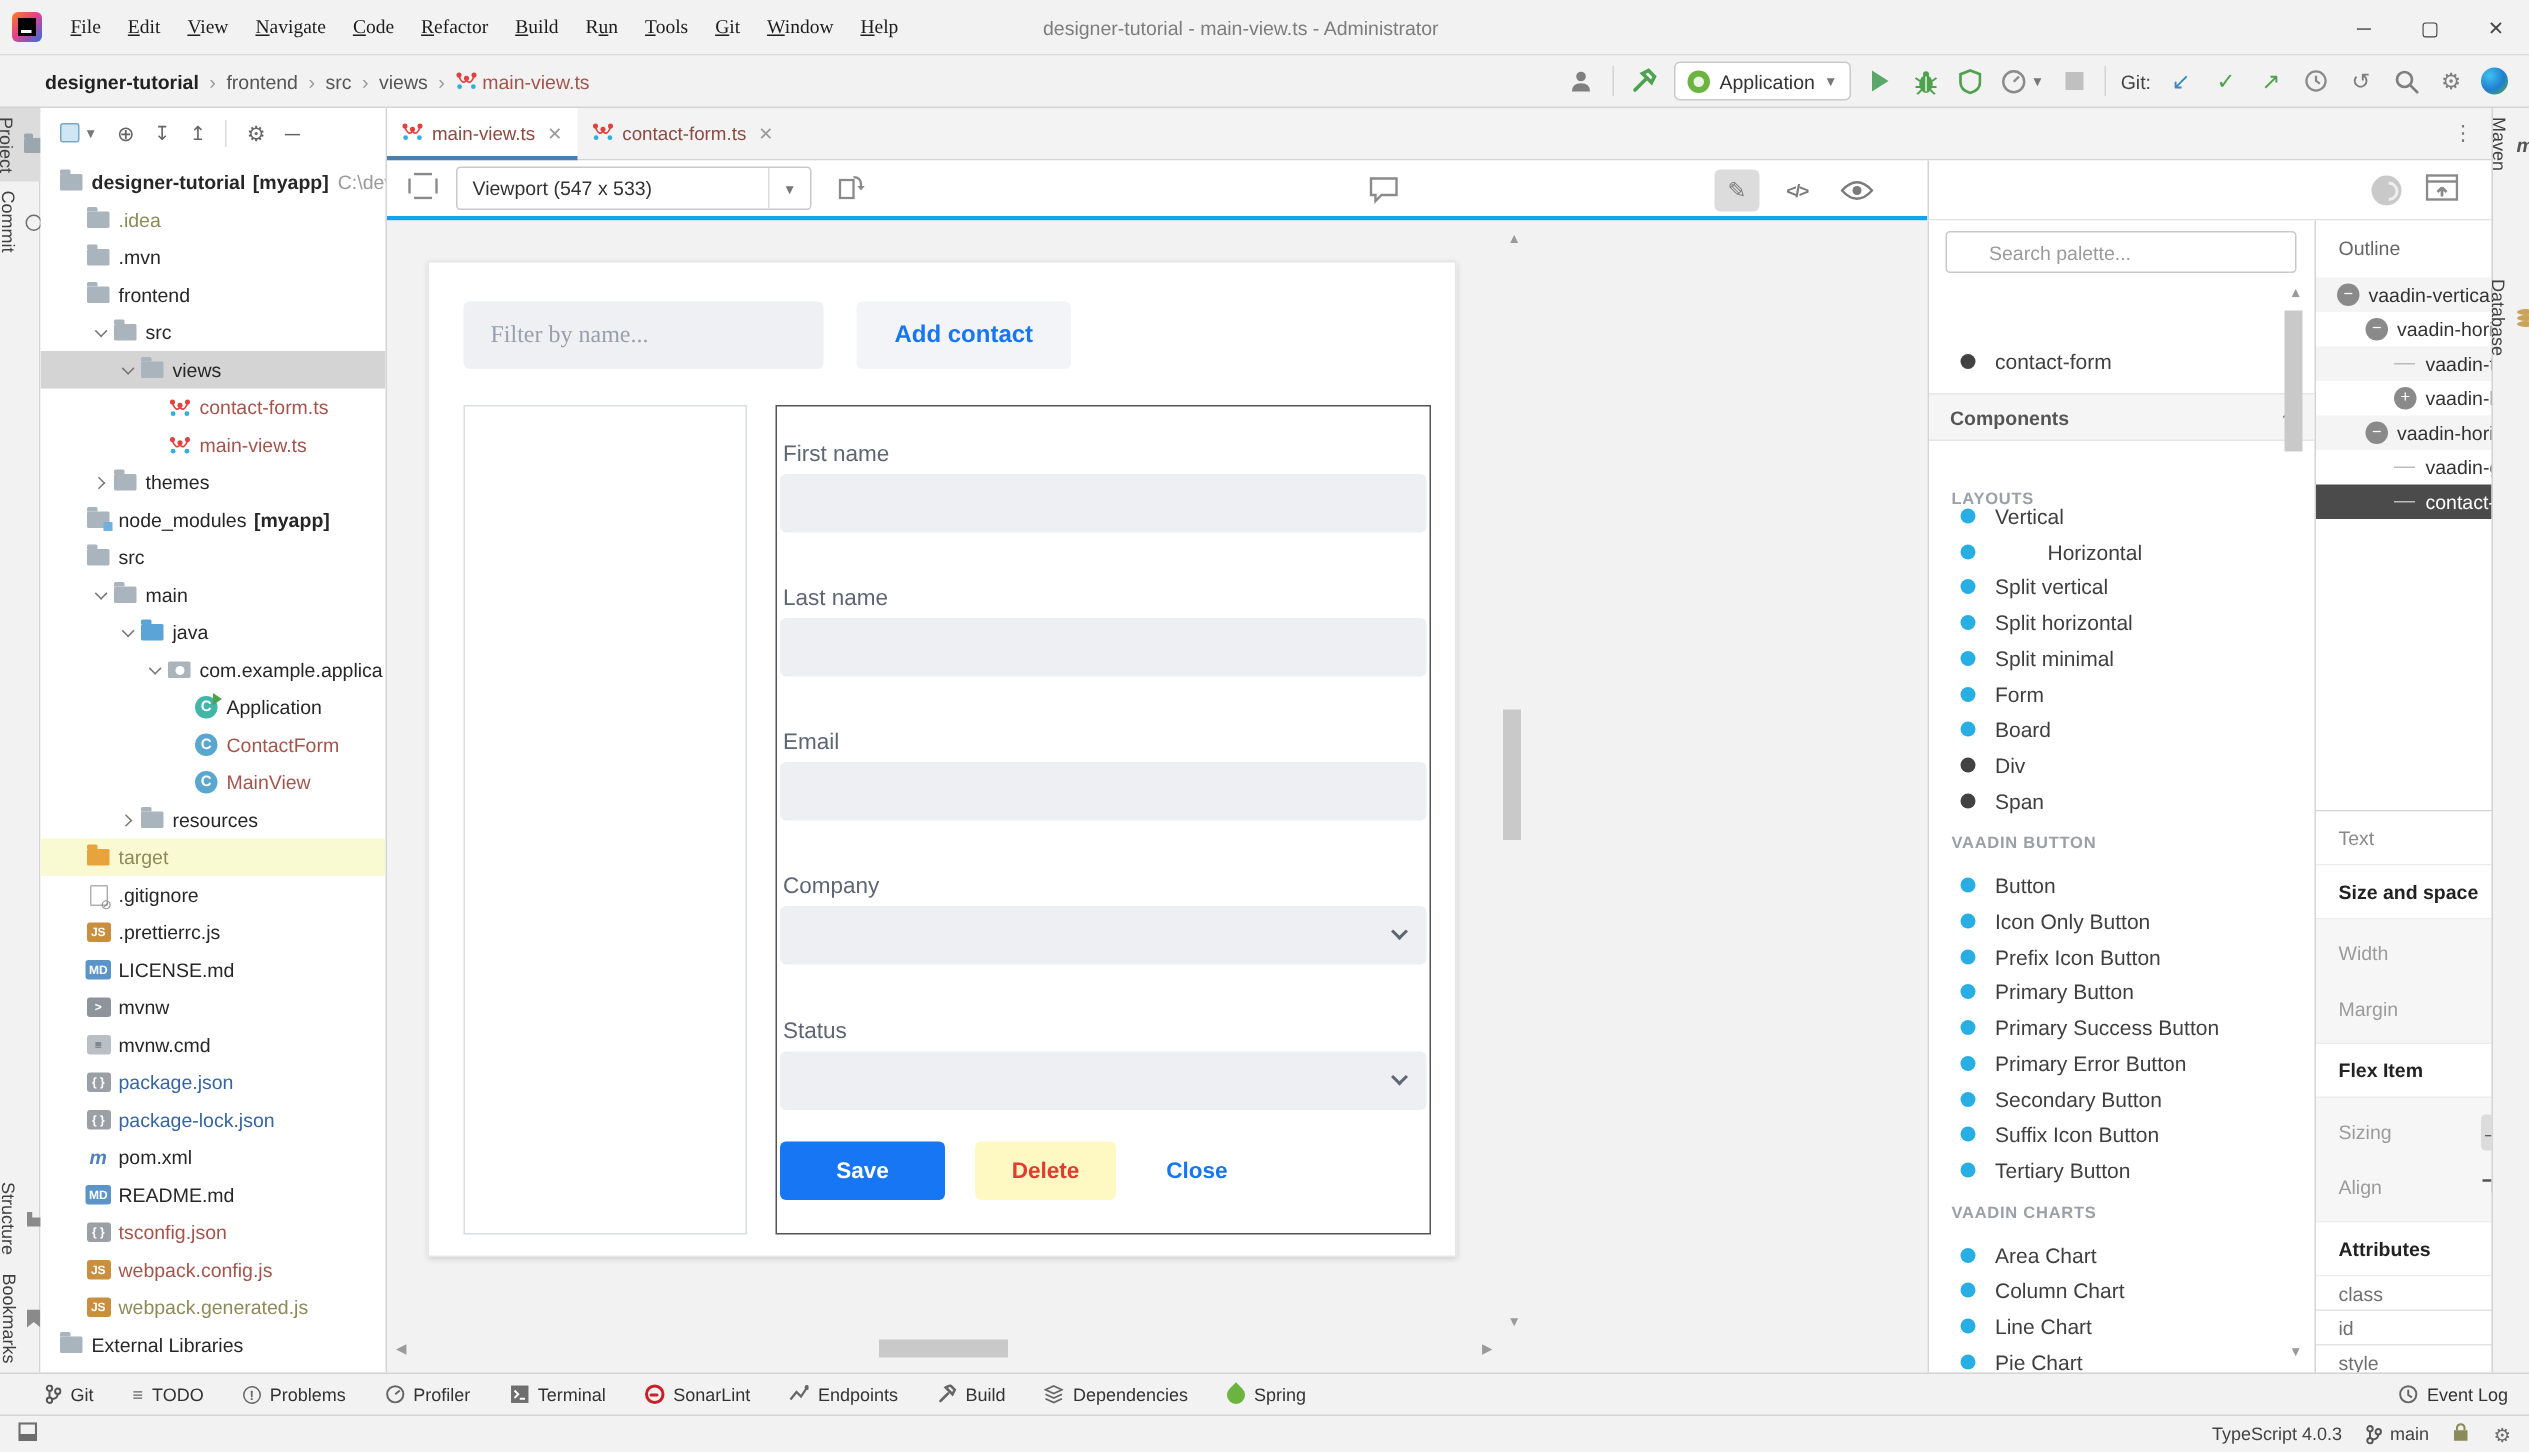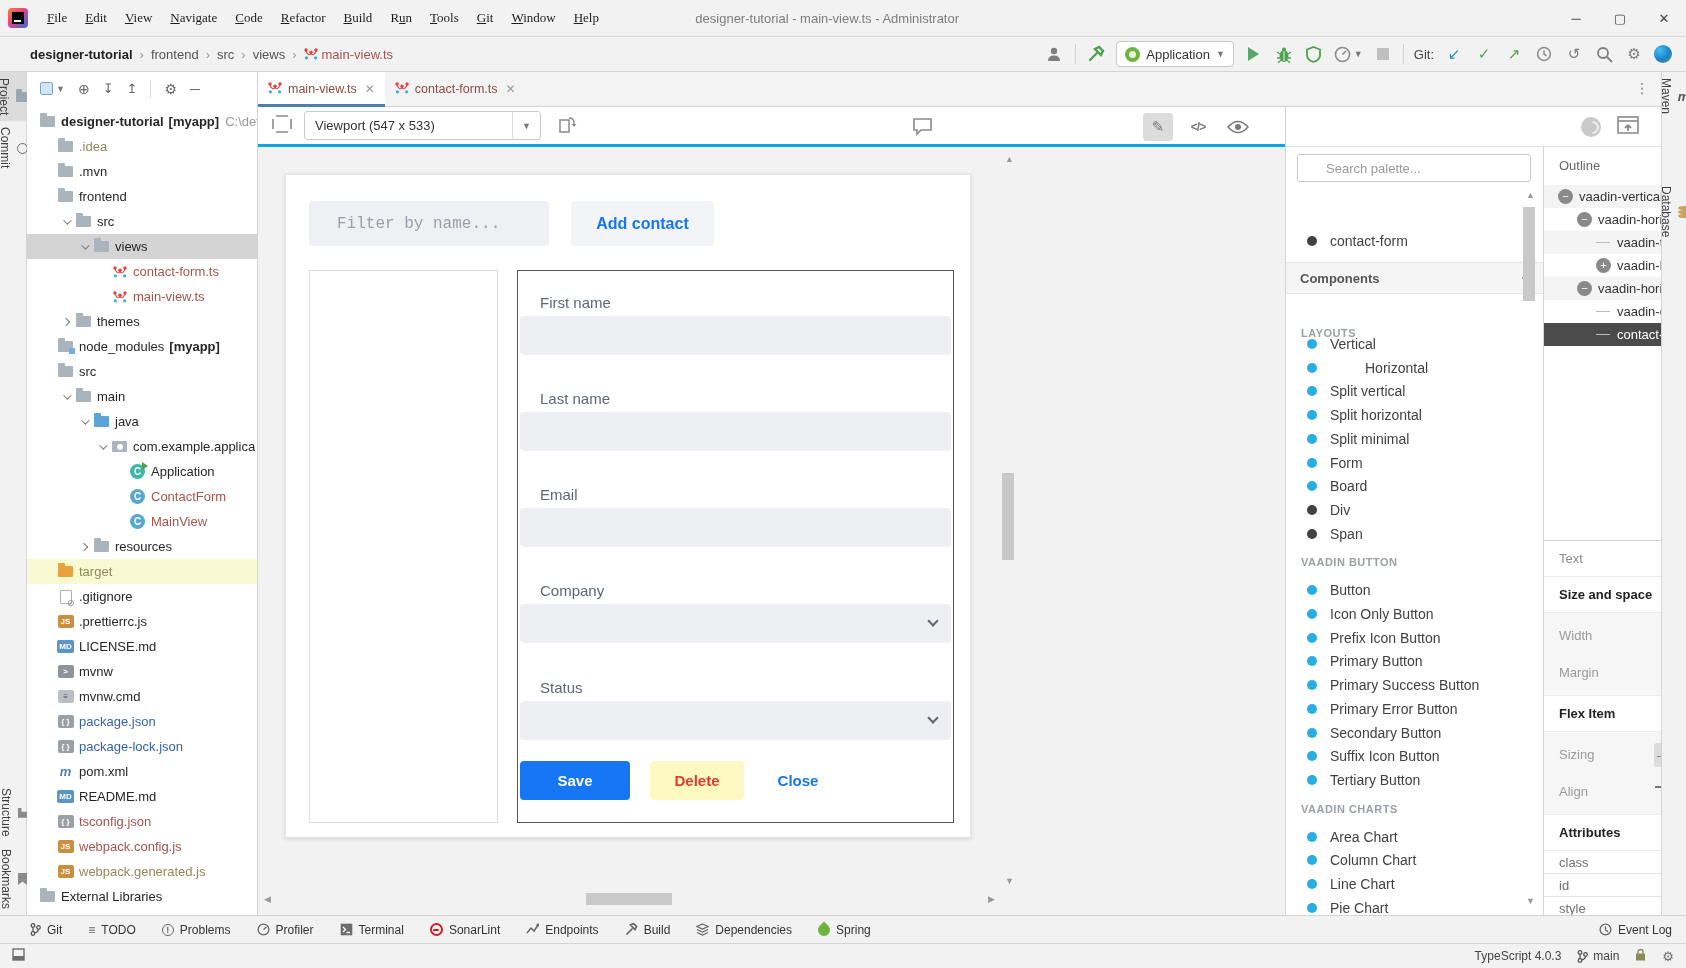--- a/index.html
+++ b/index.html
@@ -109,27 +109,27 @@
   .code-glyph { font-size:12px; font-weight:bold; letter-spacing:-1px; color:#7a7a7a; }
 
   #rtoolbar { position:absolute; top:35px; left:1027px; width:376px; height:40px; background:#fff; border-bottom:1px solid #e0e0e0; border-left:1px solid #d4d4d4; }
   #rtoolbar .rt-icons { position:absolute; right:22px; top:8px; display:flex; gap:16px; align-items:center; }
   .vaadin-disabled { width:20px; height:20px; border-radius:50%; background:#c9c9c9; position:relative; }
   .vaadin-disabled::after { content:""; position:absolute; left:5px; top:4px; width:9px; height:9px; border-radius:50% ; border:2px solid #efefef; border-left-color:transparent; border-bottom-color:transparent; transform:rotate(45deg); }
 
   
   #canvas { position:absolute; top:75px; left:0; width:1027px; height:768px; background:#f2f2f2; overflow:hidden; }
   #card { position:absolute; left:27px; top:27px; width:686px; height:664px; background:#fff; border:1px solid #e6e6e6; box-shadow:0 1px 4px rgba(0,0,0,.14); }
-  #filter-input { position:absolute; left:23px; top:26px; width:240px; height:45px; background:#eef0f3; border:none; border-radius:4px; padding:0 28px; font-size:16px; font-family:Liberation Mono, monospace; color:#333; }
+  #filter-input { position:absolute; left:23px; top:26px; width:240px; height:45px; background:#eef0f3; border:none; border-radius:4px; padding:0 18px; font-size:16px; font-family:Liberation Serif, serif; color:#333; }
   #filter-input::placeholder { color:#9aa0ab; }
   #add-contact { position:absolute; left:285px; top:26px; width:143px; height:45px; background:#f2f4f8; color:var(--accent,#1676f3); font-weight:bold; font-size:16px; border:none; border-radius:4px; font-family:"Liberation Sans",sans-serif; }
   #grid-box { position:absolute; left:23px; top:95px; width:189px; height:553px; background:#fff; border:1px solid #dadde2; }
   #cform { position:absolute; left:231px; top:95px; width:437px; height:553px; background:#fff; border:1px solid #555; }
   .ffield { position:absolute; left:2px; right:2px; }
-  .flabel { color:#5f6673; font-size:15px; font-weight:500; padding-left:2px;margin-left:18px; }
+  .flabel { color:#5f6673; font-size:15px; font-weight:500; padding-left:2px; }
   .finput { margin-top:5px; height:39px; background:#edeff2; border-radius:4px; position:relative; }
   .finput .sel-caret { position:absolute; right:14px; top:13px; width:8px; height:8px; border-right:2px solid #5f6673; border-bottom:2px solid #5f6673; transform:rotate(45deg); }
   #cform-buttons { position:absolute; left:2px; top:490px; display:flex; gap:20px; align-items:center; }
   .cbtn { height:39px; border:none; border-radius:4px; font-size:15px; font-weight:bold; font-family:"Liberation Sans",sans-serif; }
   .cbtn.primary { width:110px; background:var(--accent,#1676f3); color:#fff; }
   .cbtn.error { width:94px; background:#fef9c3; color:var(--red,#e23b30); }
   .cbtn.tertiary { width:68px; background:transparent; color:var(--accent,#1676f3); }
 
   
   .sb-arrow { position:absolute; color:#9a9a9a; font-size:9px; line-height:9px; }

